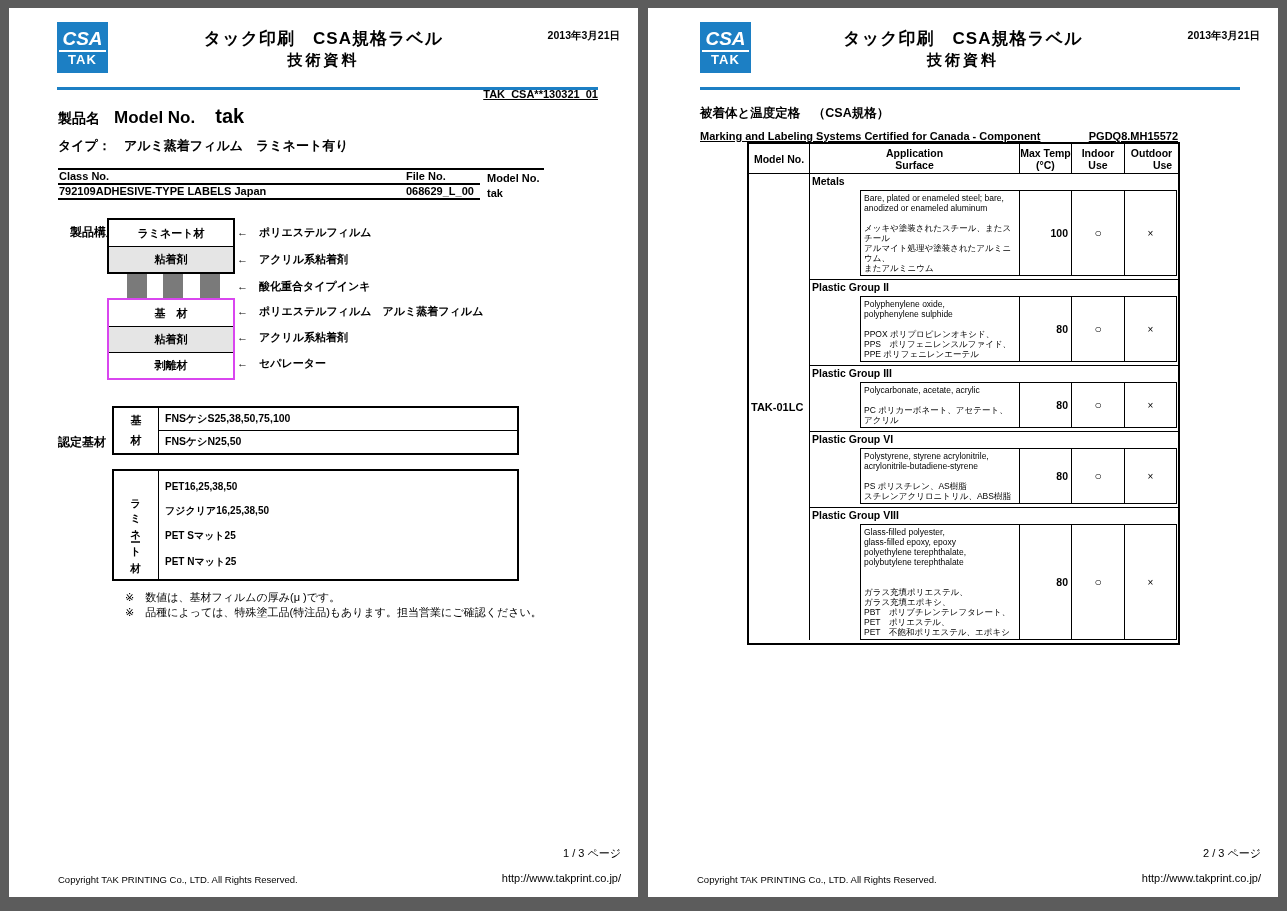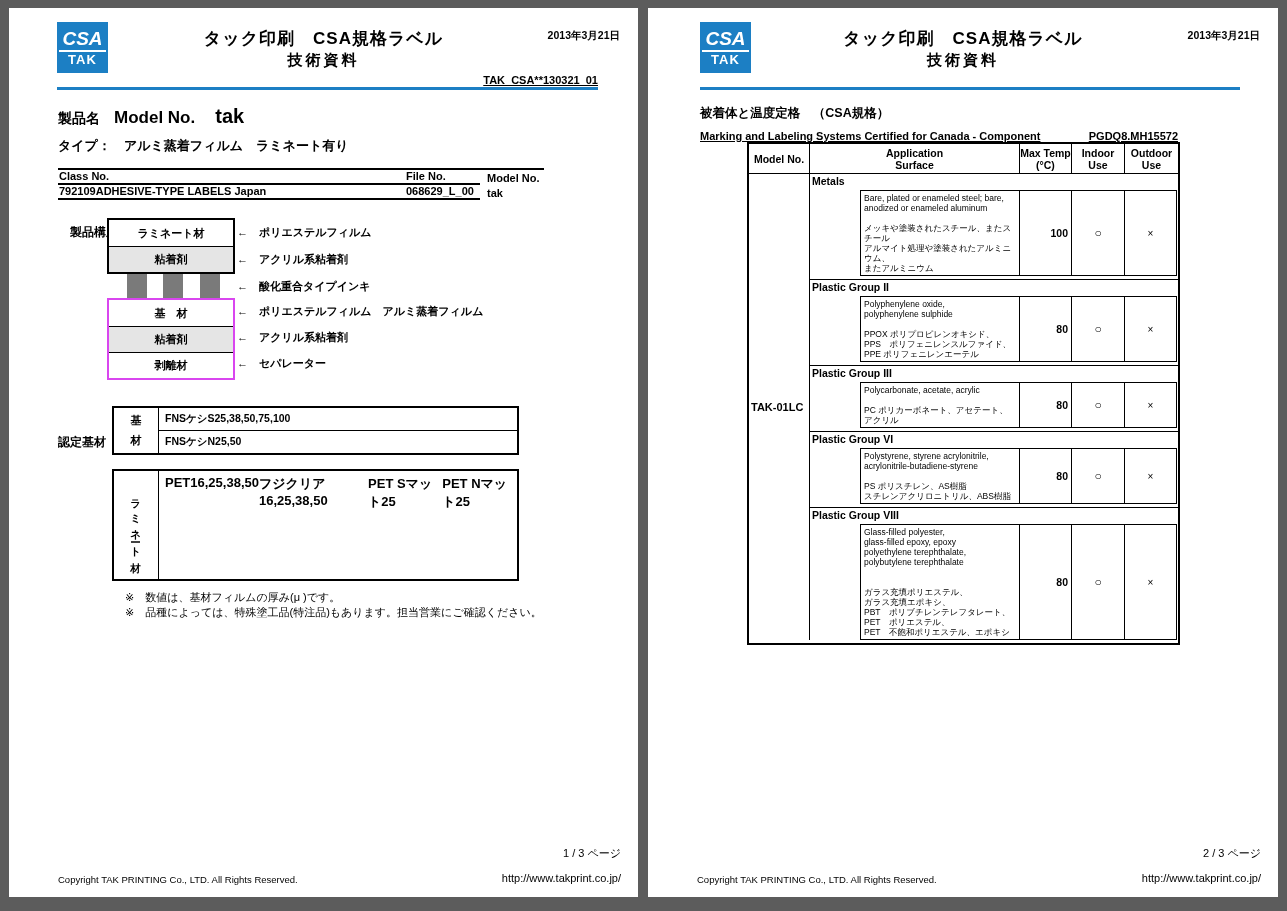--- a/index.html
+++ b/index.html
@@ -19,21 +19,21 @@
   .logo { position:absolute; top:14px; width:51px; height:51px; background:#1c7fc4;
           display:flex; flex-direction:column; align-items:center; justify-content:center; }
   #page-left .logo { left:48px; } #page-right .logo { left:52px; }
   .logo-csa { color:#fff; font-weight:bold; font-style:italic; font-size:19px; line-height:21px;
               border-bottom:2px solid #fff; padding:0 3px 1px; }
   .logo-tak { color:#fff; font-weight:bold; font-size:13px; line-height:16px; letter-spacing:1px; }
   .title { position:absolute; top:20px; left:115px; right:115px; text-align:center; font-weight:bold; }
   .title-1 { font-size:17px; line-height:21px; letter-spacing:1px; }
   .title-2 { font-size:15px; line-height:21px; letter-spacing:3px; }
   .date { position:absolute; top:21px; right:18px; font-size:10.5px; font-weight:bold; }
-  .docno { position:absolute; top:66px; right:40px; font-size:11px; font-weight:bold; text-decoration:underline; }
+  .docno { position:absolute; top:80px; right:40px; font-size:11px; font-weight:bold; text-decoration:underline; }
   .rule { position:absolute; top:79px; height:3px; background:#1c7fc4; }
   #page-left .rule { left:48px; right:40px; }
   #page-right .rule { left:52px; right:38px; }
 
   
   .product-line { position:absolute; left:49px; top:97px; display:flex; align-items:baseline; }
   .pl-jp    { font-size:14px; font-weight:bold; }
   .pl-model { font-size:17px; font-weight:bold; margin-left:14px; }
   .pl-val   { font-size:20px; font-weight:bold; margin-left:20px; }
   .type-line { position:absolute; left:49px; top:129px; font-size:13px; font-weight:bold; }
@@ -65,22 +65,22 @@
              align-items:center; justify-content:space-around; padding:3px 0;
              font-size:11px; font-weight:bold; }
   .bt-rows { flex:1; display:flex; flex-direction:column; }
   .bt-row { flex:1; display:flex; align-items:center; padding-left:6px; font-size:10.5px; font-weight:bold; }
   .bt-row + .bt-row { border-top:1px solid #000; }
 
   .lam-table { position:absolute; left:103px; top:461px; width:407px; height:112px;
                border:2px solid #000; display:flex; }
   .lt-side { width:45px; border-right:1px solid #000; display:flex; align-items:center; justify-content:center; }
   .lt-side span { writing-mode:vertical-rl; font-size:10.5px; font-weight:bold; letter-spacing:3px; }
-  .lt-rows { flex:1; display:flex; flex-direction:row; justify-content:space-around;
-             padding:4px 0 4px 6px; font-size:13px; font-weight:bold; }
+  .lt-rows { flex:1; display:flex; flex-direction:column; justify-content:space-around;
+             padding:4px 0 4px 6px; font-size:10px; font-weight:bold; }
 
   .notes { position:absolute; left:116px; top:582px; font-size:11px; line-height:15px; }
 
   .pagenum   { position:absolute; right:17px; top:838px; font-size:11px; }
   .copyright { position:absolute; left:49px;  top:866px; font-size:9.5px; }
   .url       { position:absolute; right:17px; top:864px; font-size:11px; }
 
   
   .sec-title { position:absolute; left:52px; top:97px; font-size:12.5px; font-weight:bold; }
   .cert-line { position:absolute; left:52px; top:122px; width:478px; display:flex;
@@ -88,21 +88,21 @@
   .cert-line span { text-decoration:underline; }
 
   .ctable { position:absolute; left:99px; top:134px; width:433px; border:2px solid #000; }
   .ctable-hdr { display:flex; height:30px; border-bottom:1px solid #000; font-weight:bold;
                 font-size:10.5px; text-align:center; }
   .ch { display:flex; align-items:center; justify-content:center; white-space:pre-line; line-height:12px; }
   .ch-model { width:61px;  border-right:1px solid #000; }
   .ch-app   { width:210px; border-right:1px solid #000; }
   .ch-temp  { width:52px;  border-right:1px solid #000; }
   .ch-in    { width:53px;  border-right:1px solid #000; }
-  .ch-out   { flex:1; }
+  .ch-out   { flex:1;text-align:right; }
   .ctable-body { position:relative; padding-left:61px; }
   .model-col { position:absolute; left:0; top:0; bottom:0; width:61px; border-right:1px solid #000; }
   .model-val { position:absolute; left:2px; top:50%; transform:translateY(-50%);
                font-weight:bold; font-size:11px; white-space:nowrap; }
   .grp-title { font-weight:bold; font-size:10.5px; line-height:13px; padding:1px 0 1px 2px; }
   .grp + .grp .grp-title { border-top:1px solid #000; }
   .grp-detail { display:flex; margin:1px 0 3px 50px; }
   .dbox { display:flex; border:1px solid #000; }
   .desc { width:158px; padding:2px 3px; font-size:8.5px; line-height:10px; white-space:pre-line; }
   .dtemp { width:52px; border-left:1px solid #000; display:flex; align-items:center;

